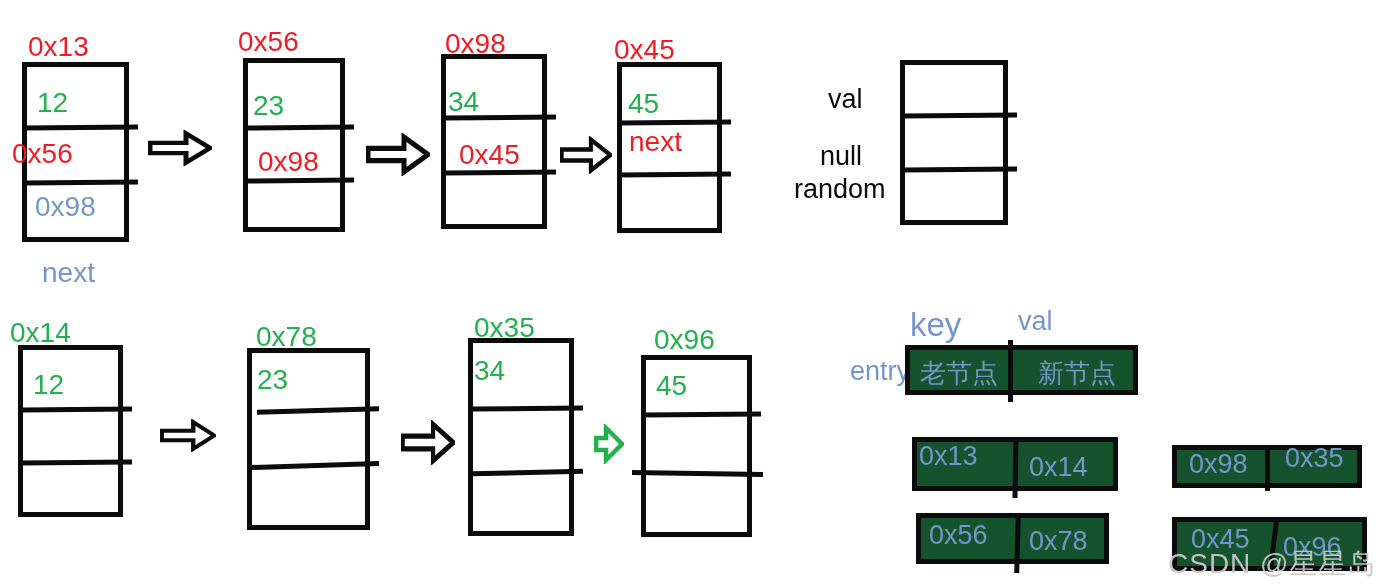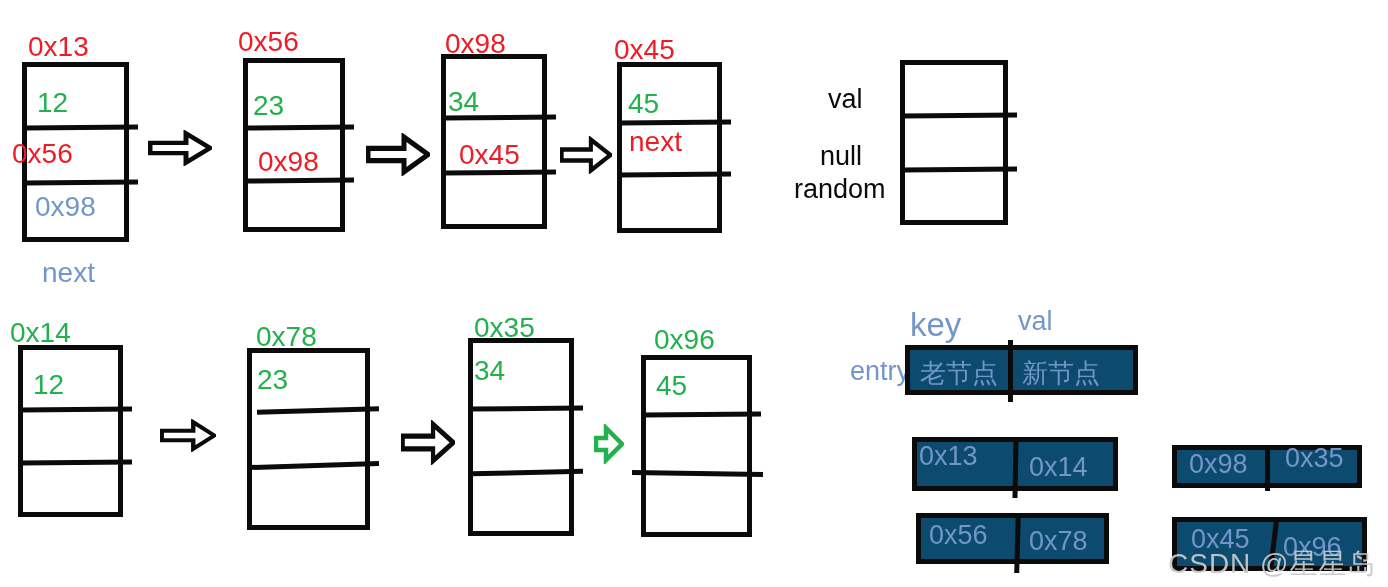--- a/index.html
+++ b/index.html
@@ -13,21 +13,21 @@
   .t{position:absolute;line-height:1;white-space:nowrap;font-size:28px;}
   .red{color:var(--red);}
   .green{color:var(--green);}
   .blue{color:var(--blue);}
   .ink{color:var(--ink);}
   .arrow{position:absolute;}
   .watermark{
     position:absolute;left:1168px;top:545px;font-size:28px;letter-spacing:1px;
     color:var(--watermark);z-index:9;opacity:.95;
   }
-  .mapbox{position:absolute;border:5px solid var(--ink);background:#0c4a6e;}
+  .mapbox{position:absolute;border:5px solid var(--ink);background:#14532d;}
   .cn{font-size:26px;}
 </style>
 </head>
 <body>
 
 <div id="canvas">
 
   <div class="node" style="left:22px;top:62px;width:97px;height:170px">
     <span class="t red" style="left:1px;top:-34px">0x13</span>
     <span class="t green" style="left:10px;top:22px">12</span>
@@ -121,21 +121,21 @@
     <i class="hline" style="top:52px"></i>
     <i class="hline" style="top:111px;left:-14px;right:-16px;transform:rotate(0.8deg)"></i>
   </div>
 
   <span class="t blue" style="left:910px;top:308px;font-size:33px">key</span>
   <span class="t blue" style="left:1018px;top:308px;font-size:27px">val</span>
   <span class="t blue" style="left:850px;top:358px;font-size:27px">entry</span>
 
   <div class="mapbox" style="left:905px;top:345px;width:223px;height:40px">
     <span class="t blue cn" style="left:10px;top:10px">老节点</span>
-    <span class="t blue cn" style="left:112px;top:10px">新节点</span>
+    <span class="t blue cn" style="left:128px;top:10px">新节点</span>
     <i class="vline" style="left:98px;top:-10px;bottom:-12px"></i>
   </div>
 
   <div class="mapbox" style="left:912px;top:437px;width:196px;height:44px">
     <span class="t blue" style="left:2px;top:1px;font-size:27px">0x13</span>
     <span class="t blue" style="left:112px;top:12px;font-size:27px">0x14</span>
     <i class="vline" style="left:96px;top:-4px;bottom:-12px;transform:rotate(1deg)"></i>
   </div>
 
   <div class="mapbox" style="left:916px;top:513px;width:183px;height:41px">

